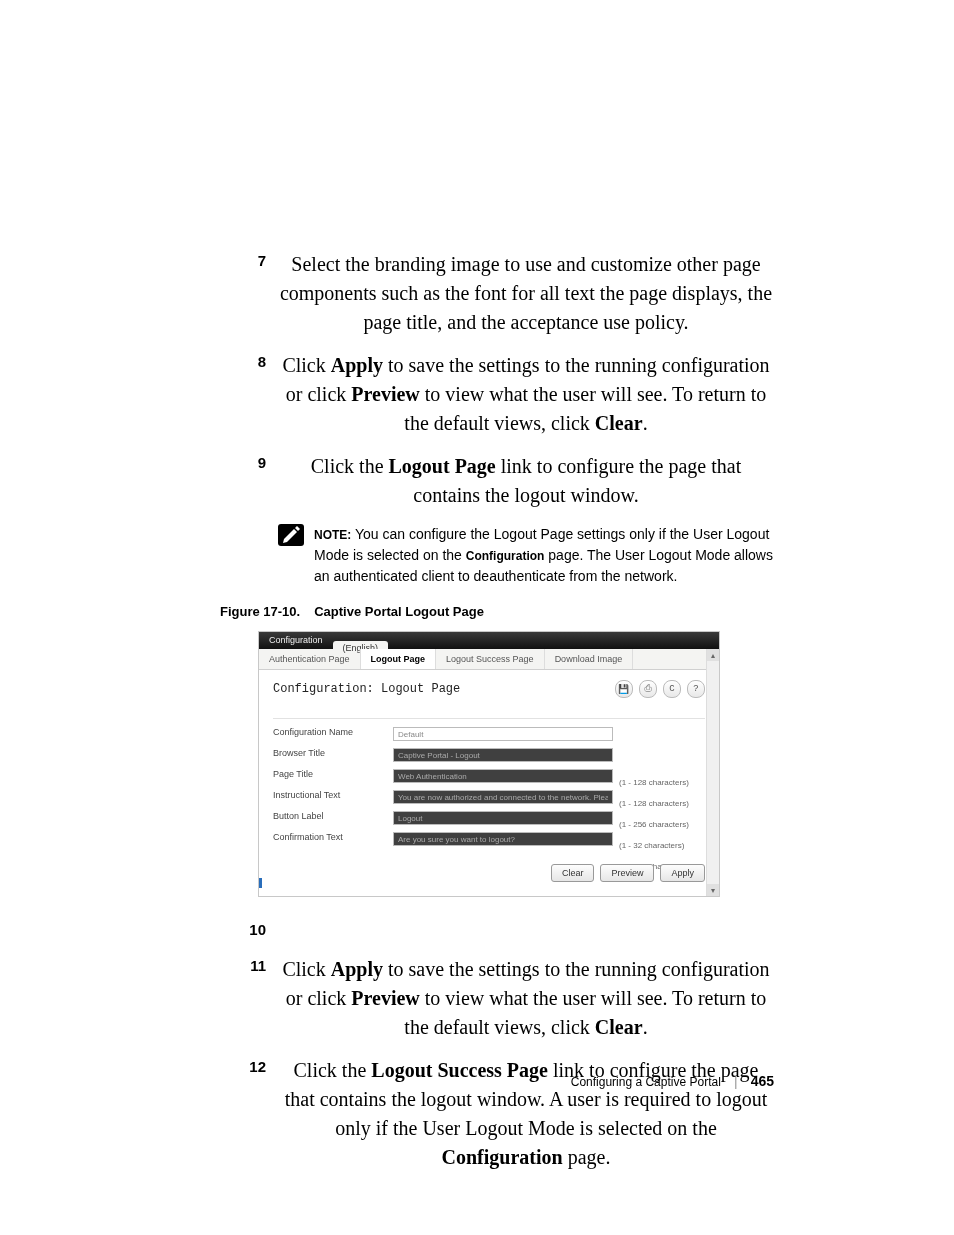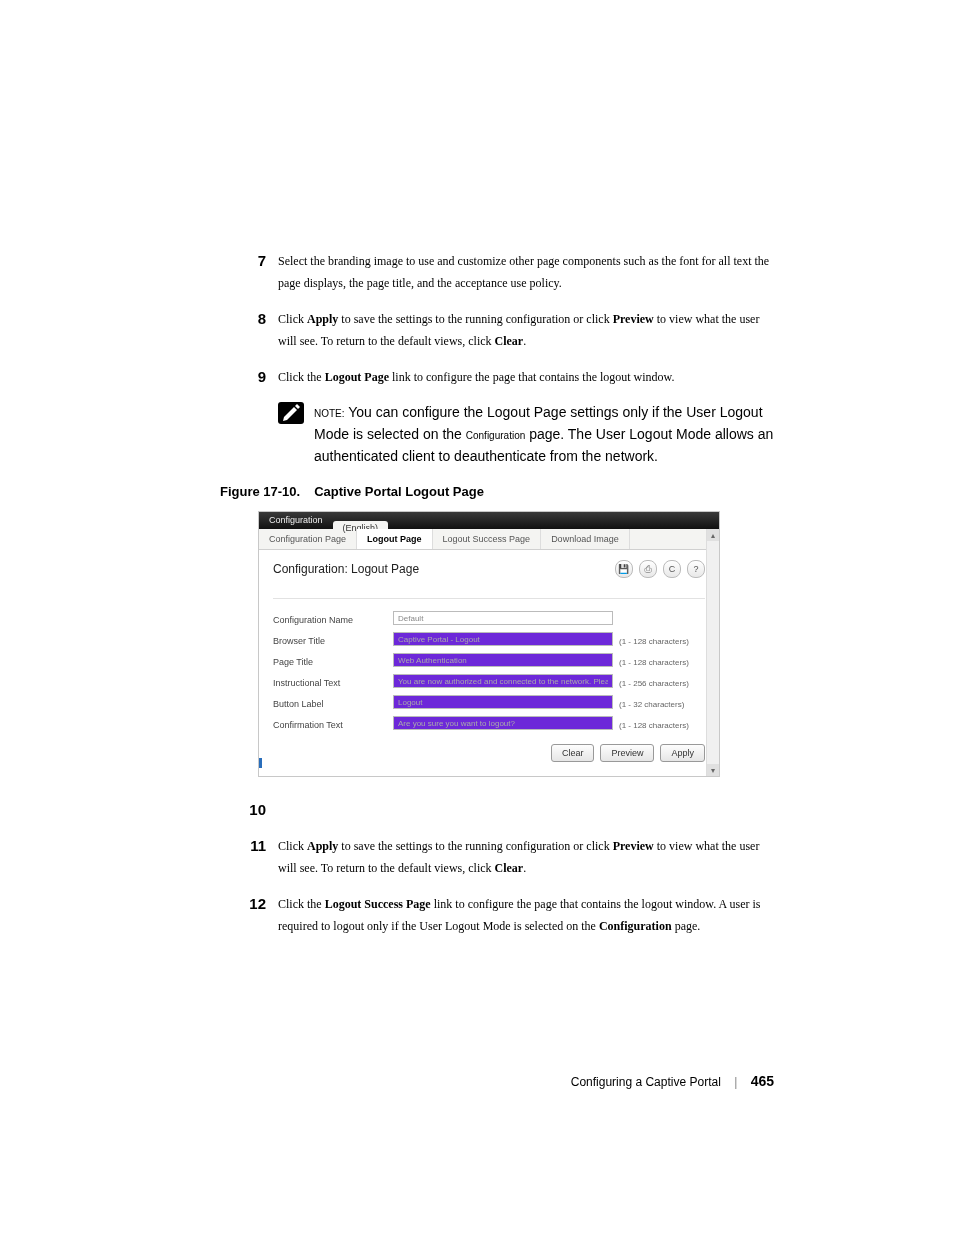--- a/index.html
+++ b/index.html
@@ -1,46 +1,46 @@
 <!DOCTYPE html>
 <html><head>
 <meta charset="utf-8">
 <style>
   html,body{margin:0;padding:0;background:#fff;font-family:Georgia,"Times New Roman",serif;color:#000;}
   .page{width:954px;height:1235px;position:relative;margin:0 auto;box-sizing:border-box;padding:250px 180px 0 220px;}
   .ol{list-style:none;padding:0;margin:0;}
   .li{display:flex;margin:0 0 14px 0;}
   .num{width:46px;flex:0 0 46px;text-align:right;font-family:Arial,Helvetica,sans-serif;font-weight:bold;font-size:15px;padding-right:12px;line-height:22px;}
-  .txt{flex:1;font-size:12px;line-height:22px;}
-  b.sans{font-family:Arial,Helvetica,sans-serif;font-weight:normal;font-size:10px;}
+  .txt{flex:1;font-size:20px;line-height:29px;text-align:center;}
+  b.sans{font-family:Arial,Helvetica,sans-serif;font-weight:bold;font-size:12px;}
   .note-row{display:flex;margin:6px 0 18px 58px;}
   .note-icon{width:26px;height:22px;flex:0 0 26px;margin-right:10px;position:relative;}
   .note-icon svg{position:absolute;top:0;left:0;}
   .note-text{flex:1;font-family:Arial,Helvetica,sans-serif;font-size:14px;line-height:20px;}
   .figcap{font-family:Arial,Helvetica,sans-serif;font-weight:bold;font-size:13px;margin:10px 0 12px 0;}
   .fig-space{width:14px;display:inline-block;}
   
   .shot{margin:0 0 22px 38px;width:460px;font-family:Arial,Helvetica,sans-serif;font-size:9px;color:#333;border:1px solid #c8c8c8;box-shadow:0 0 0 1px #eee inset;position:relative;background:#fff;}
   .shot-top{background:linear-gradient(#3a3a3a,#111);height:17px;display:flex;align-items:center;}
   .top-tab{padding:0 10px;height:17px;line-height:17px;font-size:9px;}
   .top-tab.dark{color:#eee;}
   .top-tab.light{background:#f4f4f2;color:#333;border-radius:3px 3px 0 0;margin-top:16px;height:15px;line-height:15px;}
   .subtabs{background:#f4f4f2;height:20px;display:flex;align-items:center;border-bottom:1px solid #d0d0d0;}
   .stab{padding:0 10px;height:20px;line-height:20px;font-size:9px;color:#555;border-right:1px solid #ddd;}
   .stab.active{font-weight:bold;color:#000;background:#fff;}
   .panel{padding:10px 14px 14px 14px;background:#fff;}
-  .panel-head{display:flex;justify-content:space-between;align-items:center;margin-bottom:14px;}
+  .panel-head{display:flex;justify-content:space-between;align-items:center;margin-bottom:14px;font-family:Liberation Mono, monospace;}
   .ph-title{font-size:12px;color:#222;}
   .ph-icons{display:flex;gap:6px;}
   .picon{width:16px;height:16px;border:1px solid #bbb;border-radius:8px;background:linear-gradient(#fff,#e8e8e8);display:flex;align-items:center;justify-content:center;font-size:9px;color:#555;}
   .blockline{height:6px;border-bottom:1px solid #e2e2e2;margin-bottom:8px;}
-  .frow{display:flex;align-items:flex-end;height:18px;margin-bottom:3px;}
+  .frow{display:flex;align-items:flex-start;height:18px;margin-bottom:3px;}
   .flabel{width:120px;flex:0 0 120px;font-size:9px;color:#444;}
   .finput{flex:1;max-width:220px;height:14px;border:1px solid #bbb;background:#fff;font-size:8px;padding:0 4px;color:#888;box-sizing:border-box;}
-  .finput.ro{background:#6d28d9;color:#aaa;}
+  .finput.ro{background:#404040;color:#aaa;}
   .fhint{font-size:8px;color:#666;margin-left:6px;white-space:nowrap;margin-top:30px;}
   .fbtns{display:flex;justify-content:flex-end;gap:6px;margin-top:14px;}
   .fbtn{height:16px;padding:0 10px;font-size:9px;border:1px solid #999;border-radius:3px;background:linear-gradient(#fdfdfd,#e6e6e6);display:flex;align-items:center;}
   .scroll-stub{position:absolute;right:0;top:17px;bottom:0;width:12px;background:#f0f0f0;border-left:1px solid #ddd;}
   .scroll-stub .up,.scroll-stub .dn{position:absolute;left:0;right:0;height:12px;background:#e0e0e0;display:flex;align-items:center;justify-content:center;font-size:8px;color:#666;}
   .scroll-stub .up{top:0;} .scroll-stub .dn{bottom:0;}
   .marker{position:absolute;left:0;top:50%;width:3px;height:10px;background:#2a6ebb;}
   .footer{position:absolute;bottom:146px;right:180px;font-family:Arial,Helvetica,sans-serif;font-size:12px;color:#000;}
   .footer .sep{margin:0 10px;color:#888;}
   .footer .pg{font-weight:bold;font-size:14px;}
@@ -80,21 +80,21 @@
   </div>
 
   <div class="figcap"><span>Figure 17-10.</span><span class="fig-space"></span><span>Captive Portal Logout Page</span></div>
 
   <div class="shot">
     <div class="shot-top">
       <div class="top-tab dark">Configuration</div>
       <div class="top-tab light">(English)</div>
     </div>
     <div class="subtabs">
-      <div class="stab">Configuration Page</div>
+      <div class="stab">Authentication Page</div>
       <div class="stab active">Logout Page</div>
       <div class="stab">Logout Success Page</div>
       <div class="stab">Download Image</div>
     </div>
     <div class="panel">
       <div class="panel-head">
         <div class="ph-title">Configuration: Logout Page</div>
         <div class="ph-icons">
           <div class="picon">💾</div>
           <div class="picon">⎙</div>

